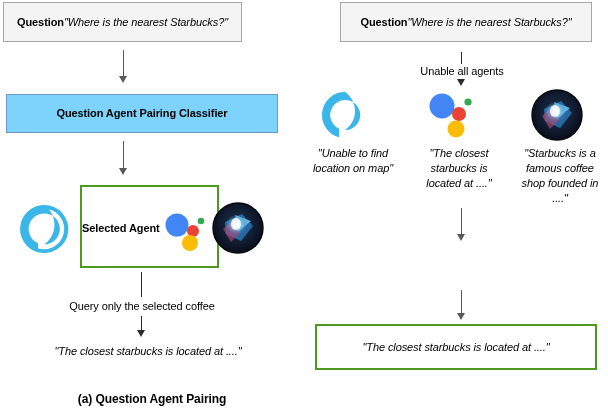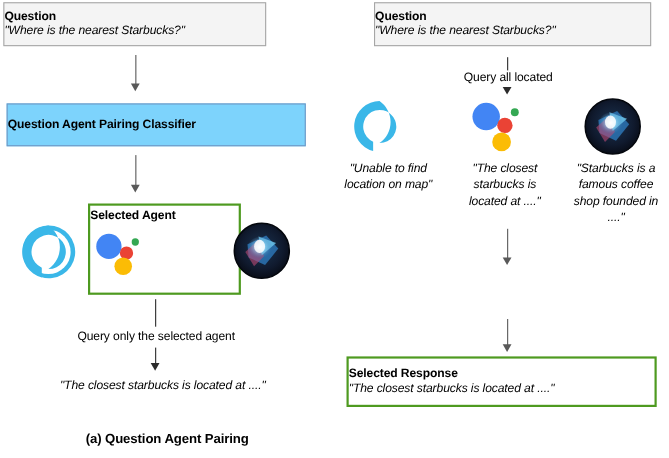--- a/index.html
+++ b/index.html
@@ -24,22 +24,22 @@
     position: relative;
     width: 304px;
     height: 416px;
   }
 
   
   .box {
     position: absolute;
     box-sizing: border-box;
     display: flex;
-    flex-direction: column;
-    align-items: flex-start;
+    flex-direction: row;
+    align-items: center;
     justify-content: center;
     text-align: center;
   }
   .box-question {
     background: #f4f4f4;
     border: 1px solid #a6a6a6;
   }
   .box-classifier {
     background: #7dd3fc;
     border: 1px solid #6f97c4;
@@ -196,40 +196,40 @@
           <path d="M24 14 L40 20 L27 31 Z" fill="#6fc8ee" opacity="0.8"></path>
           <ellipse cx="26" cy="25" rx="12" ry="11" fill="url(#siriGlowA)"></ellipse>
           <ellipse cx="25" cy="23" rx="5" ry="6" fill="#ffffff" opacity="0.85"></ellipse>
         </g>
         <circle cx="27" cy="27" r="25" fill="none" stroke="#04070d" stroke-width="1.4"></circle>
       </svg>
     </div>
 
     <div class="stub" style="left:141px; top:272px; height:25px;"></div>
 
-    <div class="ftext t-plain" style="left:22px; top:300px; width:240px;">Query only the selected agent</div>
+    <div class="ftext t-plain" style="left:22px; top:300px; width:240px;">Query only the selected coffee</div>
 
     <div class="stub" style="left:141px; top:316px; height:15px;"></div>
     <div class="headonly" style="left:137px; top:330px;"></div>
 
     <div class="ftext t-italic" style="left:22px; top:344px; width:252px; line-height:15px;">"The closest starbucks is located at ...."</div>
 
     <div class="caption t-caption" style="left:0; top:392px;">(a) Question Agent Pairing</div>
   </div>
 
   <div class="panel">
 
     <div class="box box-question" style="left:36px; top:2px; width:252px; height:40px;">
       <div class="t-bold">Question</div>
       <div class="t-italic">"Where is the nearest Starbucks?"</div>
     </div>
 
     <div class="stub" style="left:157px; top:52px; height:12px;"></div>
 
-    <div class="ftext t-plain" style="left:58px; top:65px; width:200px;">Query all located</div>
+    <div class="ftext t-plain" style="left:58px; top:65px; width:200px;">Unable all agents</div>
 
     <div class="headonly" style="left:153px; top:79px;"></div>
 
     <div class="icon" style="left:14px; top:88px;">
       <svg width="54" height="54" viewBox="0 0 56 56" aria-hidden="true">
         <path d="M28 4 A24 24 0 0 0 22.0 51.2 L22.0 42.3 A15.6 15.6 0 1 1 28 43.6 A24 24 0 0 0 28 4 Z" fill="#3ab7e8"></path>
       </svg>
     </div>
 
     <div class="icon" style="left:122px; top:90px;">
@@ -279,19 +279,18 @@
       <div class="head"></div>
     </div>
 
 
     <div class="arrow" style="left:152px; top:290px; width:10px; height:30px;">
       <div class="shaft"></div>
       <div class="head"></div>
     </div>
 
     <div class="box box-selected" style="left:11px; top:324px; width:282px; height:46px;">
-      <div class="t-bold">Selected Response</div>
       <div class="t-italic">"The closest starbucks is located at ...."</div>
     </div>
 
   </div>
 
 </div>
 
 </body></html>

